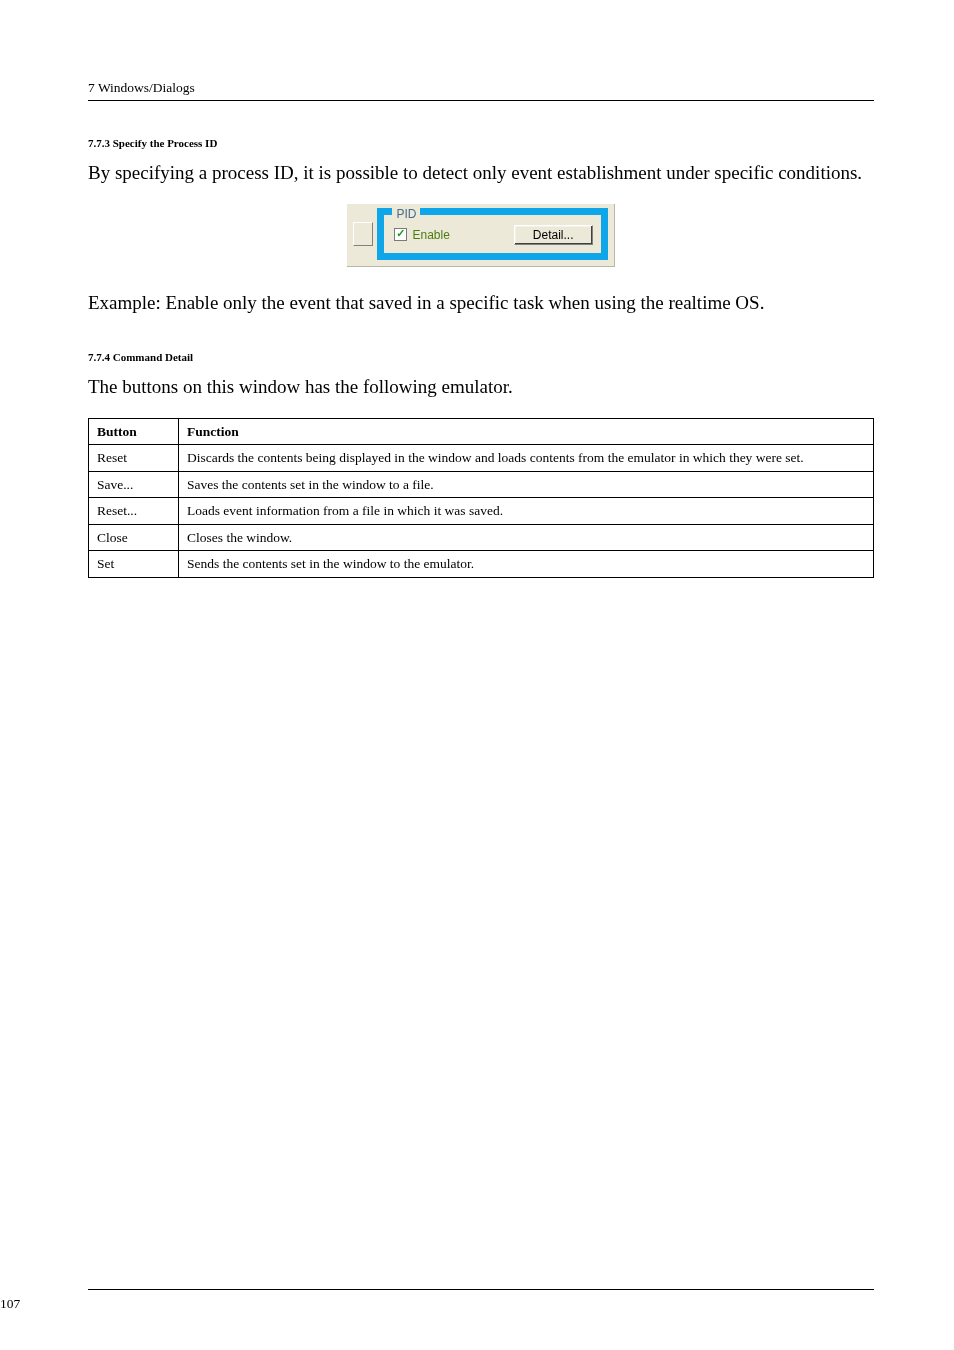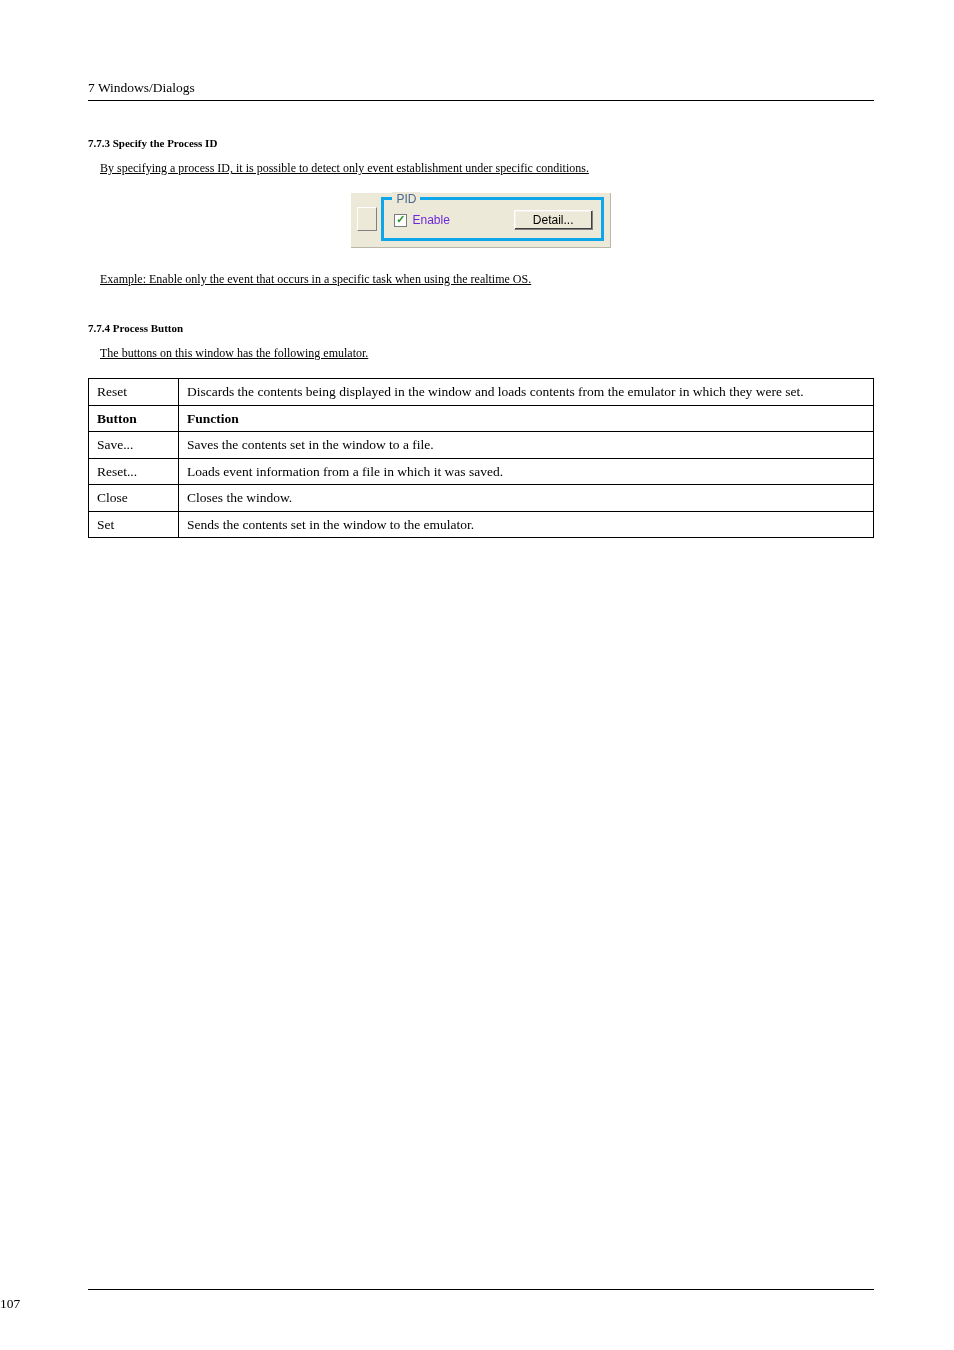--- a/index.html
+++ b/index.html
@@ -29,24 +29,23 @@
     border-top: 1.3px solid #000;
     margin: 0 0 36px 0;
   }
   .section-heading {
     font-family: "Century", "Times New Roman", serif;
     font-weight: bold;
     font-size: 11px;
     margin: 0 0 10px 0;
   }
   .body-text {
-    font-size: 12px;
+    font-size: 19px;
     line-height: 1.5;
-    margin: 0 0 16px 12px;
-    text-decoration: underline;
+    margin: 0 0 16px 0;
   }
   .fig-wrap {
     text-align: center;
     margin: 10px 0 22px 0;
   }
   .gui-snippet {
     display: inline-block;
     background: #ece9d8;
     font-family: Tahoma, Arial, sans-serif;
     font-size: 12px;
@@ -64,21 +63,21 @@
     width: 18px;
     height: 22px;
     background: #ece9d8;
     border: 1px solid #fff;
     border-right-color: #808080;
     border-bottom-color: #808080;
     margin-right: 4px;
     display: inline-block;
   }
   .gui-fieldset {
-    border: 3px solid #0ea5e9;
+    border: 7px solid #0ea5e9;
     padding: 10px 8px 8px 10px;
     margin: 0;
     position: relative;
     display: inline-block;
   }
   .gui-legend {
     position: absolute;
     top: -8px;
     left: 8px;
     background: #ece9d8;
@@ -106,21 +105,21 @@
   .gui-checkbox::after {
     content: "✓";
     color: #219a21;
     font-weight: bold;
     font-size: 11px;
     position: relative;
     top: -1px;
   }
   .gui-cblabel {
     margin-right: 64px;
-    color: #6d28d9;
+    color: #4d7c0f;
   }
   .gui-btn {
     background: #ece9d8;
     border: 1px solid #fff;
     border-right-color: #808080;
     border-bottom-color: #808080;
     box-shadow: inset -1px -1px 0 #404040, inset 1px 1px 0 #f4f2e8;
     padding: 2px 18px;
     font-family: Tahoma, Arial, sans-serif;
     font-size: 12px;
@@ -179,36 +178,36 @@
           <div class="gui-row">
             <span class="gui-checkbox"></span>
             <span class="gui-cblabel">Enable</span>
             <span class="gui-btn">Detail...</span>
           </div>
         </div>
       </div>
     </div>
   </div>
 
-  <p class="body-text">Example: Enable only the event that occurs in a specific task when using the realtime OS.</p>
+  <p class="body-text">Example: Enable only the event that saved in a specific task when using the realtime OS.</p>
 
   <div style="height:18px"></div>
 
-  <h2 class="section-heading">7.7.4 Process Button</h2>
+  <h2 class="section-heading">7.7.4 Command Detail</h2>
   <p class="body-text">The buttons on this window has the following emulator.</p>
 
   <table class="btntable">
     <tbody>
         <tr>
+      <th style="width:75px">Button</th>
+      <th>Function</th>
+    </tr>
+    <tr>
       <td>Reset</td>
       <td class="justify">Discards the contents being displayed in the window and loads contents from the emulator in which they were set.</td>
-    </tr>
-    <tr>
-      <th style="width:75px">Button</th>
-      <th>Function</th>
     </tr>
     <tr>
       <td>Save...</td>
       <td>Saves the contents set in the window to a file.</td>
     </tr>
     <tr>
       <td>Reset...</td>
       <td>Loads event information from a file in which it was saved.</td>
     </tr>
     <tr>

